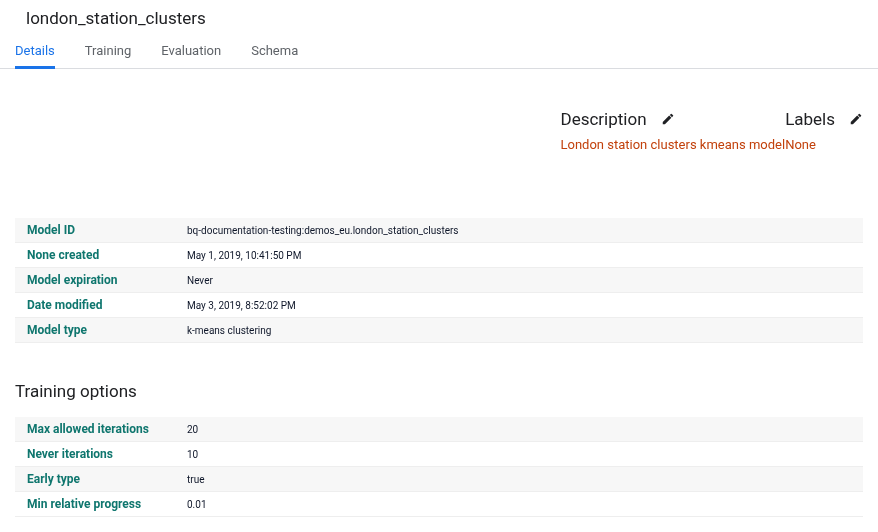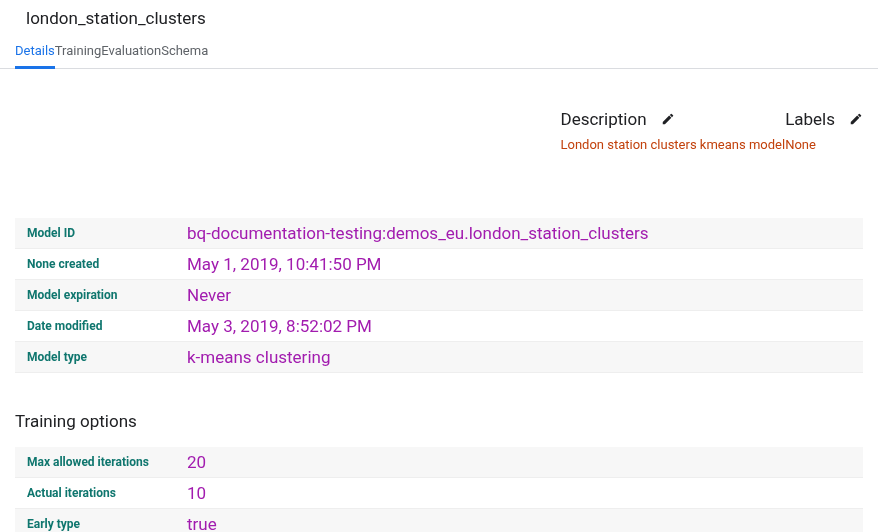--- a/index.html
+++ b/index.html
@@ -15,20 +15,21 @@
     .title {
       font-size: 17px;
       font-weight: 400;
       padding: 8px 26px 6px;
       color: #202124;
     }
     .tabs {
       display: flex;
       border-bottom: 1px solid #dadce0;
       padding: 0 15px;
+      gap: 30px;
     }
     .tab {
       padding: 9px 0 10px;
       font-size: 13px;
       color: #5f6368;
       cursor: pointer;
       position: relative;
     }
     .tab.active {
       color: #1a73e8;
@@ -79,22 +80,22 @@
     .row .key {
       width: 160px;
       padding: 5px 12px;
       font-size: 12px;
       font-weight: 700;
       color: #0f766e;
     }
     .row .val {
       flex: 1;
       padding: 5px 12px;
-      font-size: 17px;
-      color: #a21caf;
+      font-size: 10px;
+      color: #0f172a;
     }
     .labels { text-align: left; }
   </style>
 </head>
 <body>
 
 <div class="title">london_station_clusters</div>
 
 <div class="tabs">
   <div class="tab active">Details</div>
@@ -151,21 +152,21 @@
   </div>
 
   <div class="section">
     <h2>Training options</h2>
     <div class="table">
       <div class="row">
         <div class="key">Max allowed iterations</div>
         <div class="val">20</div>
       </div>
       <div class="row">
-        <div class="key">Actual iterations</div>
+        <div class="key">Never iterations</div>
         <div class="val">10</div>
       </div>
       <div class="row">
         <div class="key">Early type</div>
         <div class="val">true</div>
       </div>
       <div class="row">
         <div class="key">Min relative progress</div>
         <div class="val">0.01</div>
       </div>

